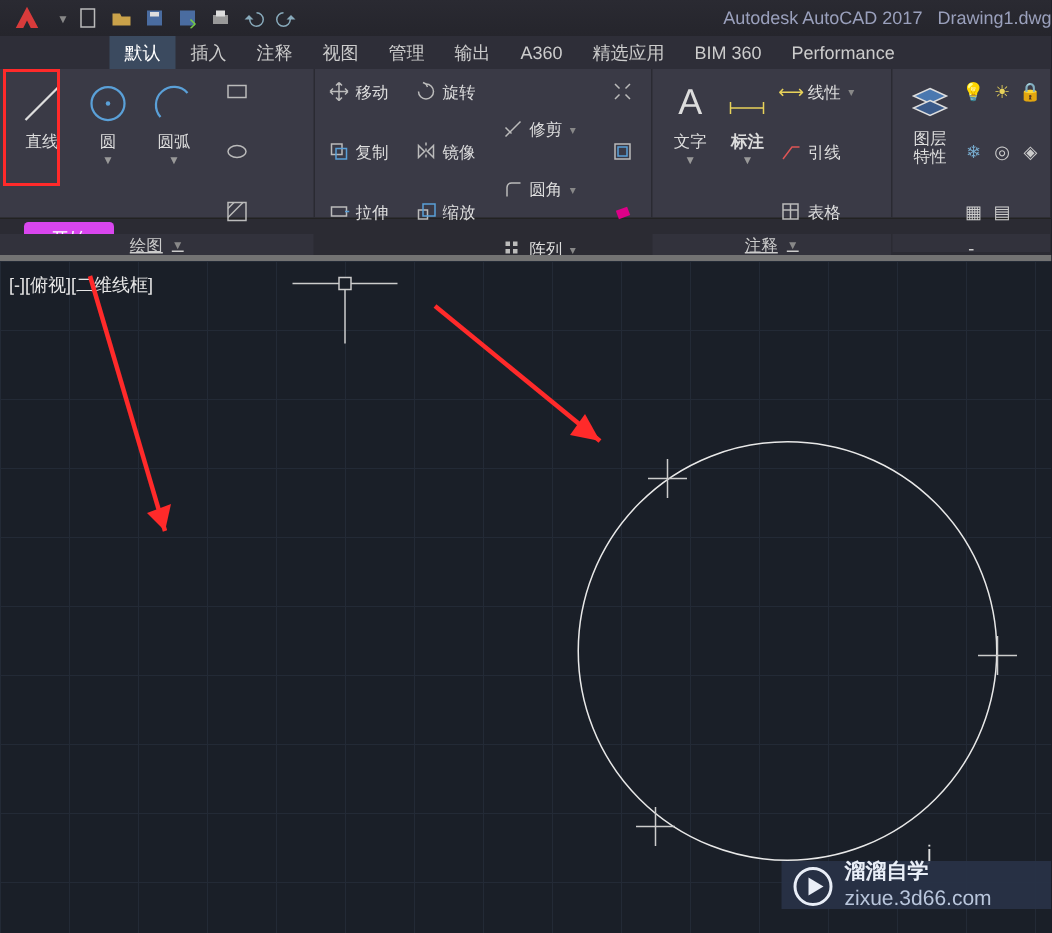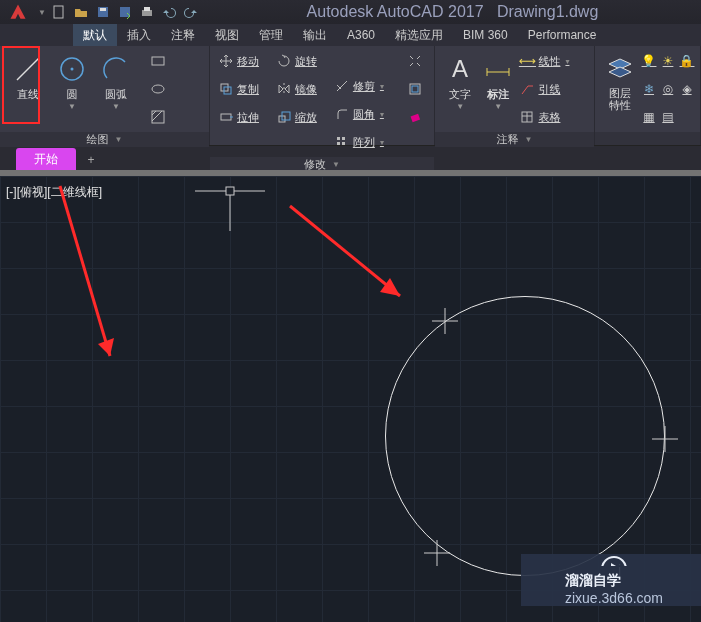--- a/index.html
+++ b/index.html
@@ -2,51 +2,51 @@
 <html><head>
 <meta charset="utf-8">
 <style>
 *{margin:0;padding:0;box-sizing:border-box;font-family:"Microsoft YaHei",Arial,sans-serif;}
 body{background:#1e1e24;color:#ccc;font-size:12px;overflow:hidden;width:701px;height:622px;}
 .titlebar{height:24px;background:linear-gradient(to bottom,#2a2a32,#25252c);display:flex;align-items:center;color:#bbb;}
 .app-logo{width:36px;height:24px;display:flex;align-items:center;justify-content:center;}
 .app-logo svg{width:20px;height:20px;}
 .qat{display:flex;align-items:center;gap:4px;padding:0 4px;}
 .qat-item{width:18px;height:18px;display:flex;align-items:center;justify-content:center;color:#aaa;cursor:pointer;}
-.title-center{flex:1;text-align:center;color:#9aa0bc;font-size:16px;}
+.title-center{flex:1;text-align:right;color:#9aa0bc;font-size:12px;}
 .menubar{height:22px;background:#2e2e38;display:flex;align-items:center;padding-left:73px;}
 .menubar .tab{padding:3px 10px;color:#ccc;cursor:pointer;font-size:12px;}
 .menubar .tab.active{background:#3b4a5f;color:#fff;}
 .ribbon{height:100px;background:#3a3a46;display:flex;border-bottom:1px solid #222;}
 .ribbon-panel{border-right:1px solid #2a2a32;display:flex;flex-direction:column;}
 .panel-body{flex:1;display:flex;align-items:flex-start;padding:4px 6px;}
-.panel-title{height:18px;background:#32323c;text-align:right;font-size:11px;color:#ccc;display:flex;align-items:center;justify-content:center;gap:4px;}
+.panel-title{height:18px;background:#32323c;text-align:right;font-size:11px;color:#ccc;display:flex;align-items:center;justify-content:center;gap:4px;text-decoration:underline;}
 .big-btn{display:flex;flex-direction:column;align-items:center;justify-content:flex-start;width:40px;margin:0 2px;cursor:pointer;padding-top:2px;}
 .big-btn .icon-box{width:34px;height:34px;display:flex;align-items:center;justify-content:center;}
 .big-btn .lbl{font-size:11px;color:#ddd;margin-top:1px;}
 .big-btn .dd{font-size:8px;color:#999;}
-.grid-col{display:flex;flex-direction:column;gap:6px;margin:0 2px;text-decoration:underline;}
+.grid-col{display:flex;flex-direction:column;gap:18px;margin:0 2px;}
 .sm-btn{width:22px;height:22px;display:flex;align-items:center;justify-content:center;cursor:pointer;}
 .sm-row{display:flex;align-items:center;gap:3px;height:22px;cursor:pointer;white-space:nowrap;}
 .sm-row .sm-ic{width:16px;height:16px;display:flex;align-items:center;justify-content:center;}
 .sm-row .sm-lbl{font-size:11px;color:#ddd;}
 .hl-box{position:absolute;border:2px solid #ff2a2a;z-index:5;pointer-events:none;}
 .doc-tabs{height:24px;background:#2b2b33;display:flex;align-items:flex-end;padding-left:16px;}
 .doc-tab{height:22px;padding:0 18px;display:flex;align-items:center;border-radius:3px 3px 0 0;background:#34343e;color:#bbb;margin-right:4px;cursor:pointer;font-size:12px;}
 .doc-tab.active{background:#d946ef;color:#fff;}
 .doc-tab .close{margin-left:8px;color:#aaa;}
 .add-tab{width:22px;height:20px;display:flex;align-items:center;justify-content:center;color:#aaa;cursor:pointer;}
-.canvas{position:relative;height:452px;background:#1a1f28;border-top:6px solid #737373;overflow:hidden;}
+.canvas{position:relative;height:452px;background:#1a1f28;border-top:4px solid #737373;overflow:hidden;}
 .grid-bg{position:absolute;inset:0;background-image:linear-gradient(to right,#232a36 1px,transparent 1px),linear-gradient(to bottom,#232a36 1px,transparent 1px);background-size:46px 46px;}
 .vp-label{position:absolute;top:8px;left:6px;color:#e6e6e6;font-size:12px;}
 .ucs{position:absolute;left:190px;top:5px;}
 .circle-shape{position:absolute;left:385px;top:120px;width:280px;height:280px;border:1px solid #e8e8e8;border-radius:50%;}
 .quad{position:absolute;color:#d0d0d0;}
 .arrow{position:absolute;pointer-events:none;}
-.watermark{position:absolute;right:0;bottom:16px;width:180px;height:52px;background:rgba(40,50,70,0.92);display:flex;align-items:center;color:#e9eef7;font-size:14px;gap:6px;padding-left:6px;flex-direction:column;}
+.watermark{position:absolute;right:0;bottom:16px;width:180px;height:32px;background:rgba(40,50,70,0.92);display:flex;align-items:flex-end;color:#e9eef7;font-size:14px;gap:6px;padding-left:6px;}
 .watermark .wm-sub{font-size:14px;color:#b9c6dc;}
 .sep{width:1px;background:#2a2a33;margin:4px 3px;}
 .dd-caret{font-size:8px;color:#888;margin-left:2px;}
 .yellow{color:#e8d25a;}
 </style>
 </head>
 <body>
 
 <div class="titlebar">
   <div class="app-logo">

